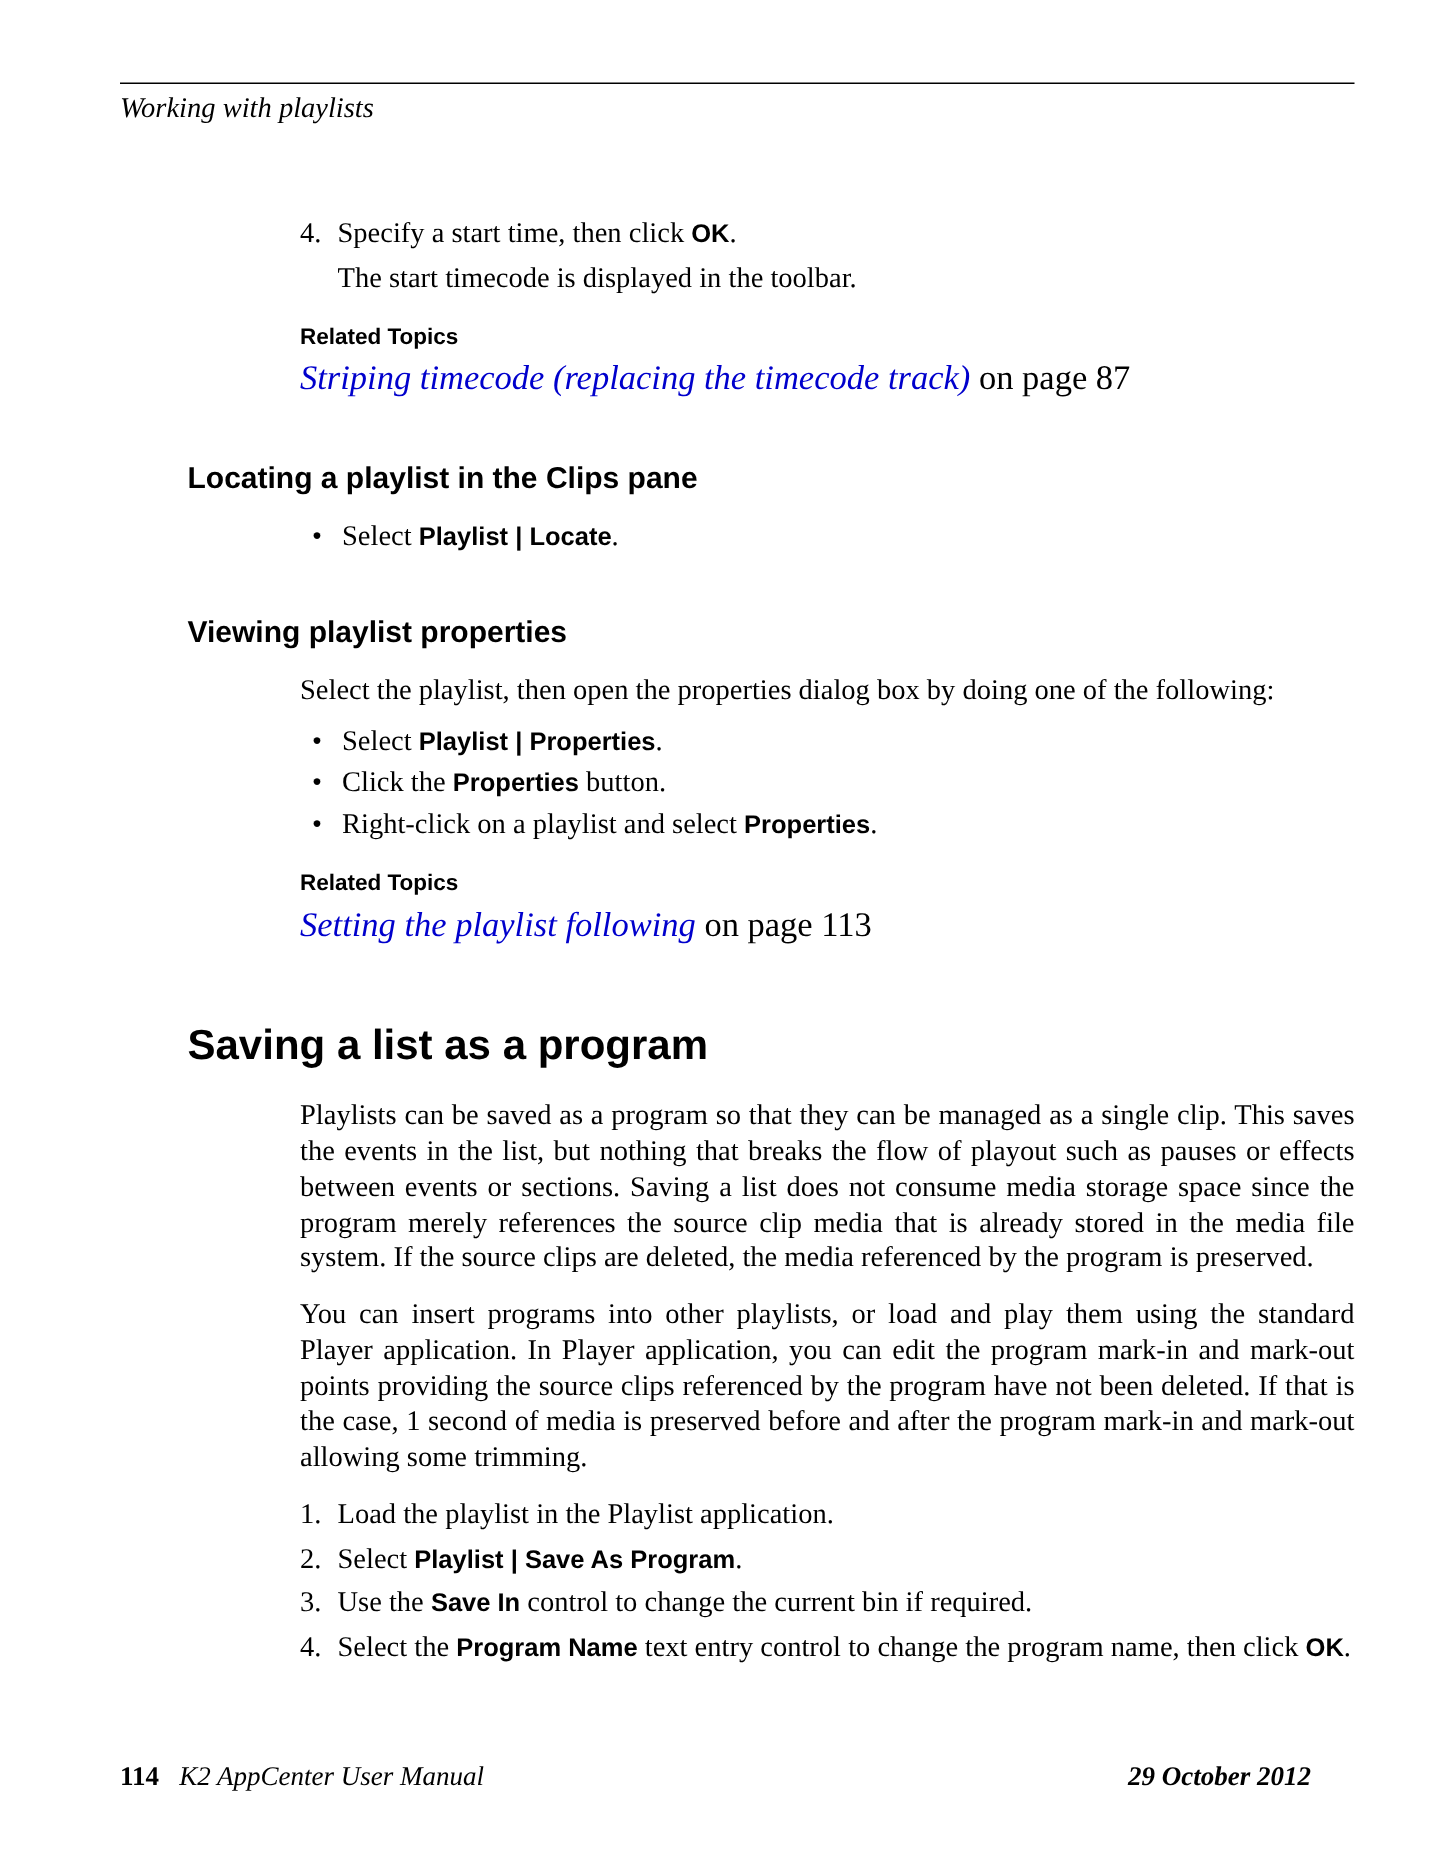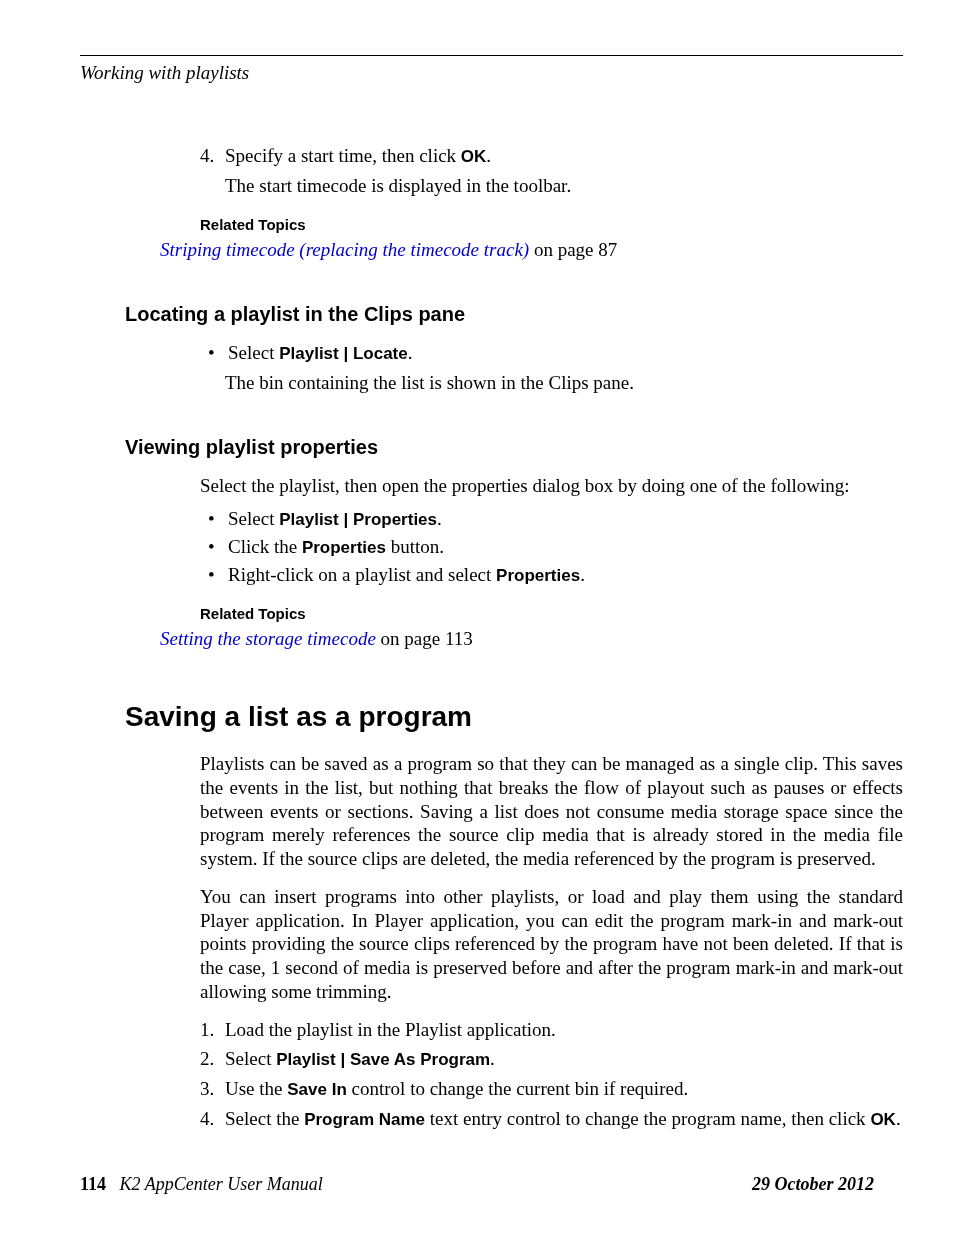--- a/index.html
+++ b/index.html
@@ -49,22 +49,22 @@
   .bullet-row .txt { flex: 1; }
   .related-heading {
     font-family: Arial, Helvetica, sans-serif;
     font-weight: bold;
     font-size: 15px;
     margin-left: 120px;
     margin-top: 18px;
     margin-bottom: 4px;
   }
   .related-link-row {
-    margin-left: 80px;
-    font-size: 19px;
+    margin-left: 120px;
+    font-size: 23px;
     margin-bottom: 2px;
   }
   .link {
     color: #0000cc;
     font-style: italic;
   }
   .h3 {
     font-family: Arial, Helvetica, sans-serif;
     font-weight: bold;
     font-size: 20px;
@@ -132,21 +132,20 @@
       <span class="link">Striping timecode (replacing the timecode track)</span><span> on page 87</span>
     </div>
 
     <div class="h3">Locating a playlist in the Clips pane</div>
     <div class="bullet-row">
       <div class="dot">•</div>
       <div class="txt">
         <span>Select </span><span class="ui-bold">Playlist | Locate</span><span>.</span>
       </div>
     </div>
-    <div class="sub-para">The bin containing the list is shown in the Clips pane.</div>
 
     <div class="h3">Viewing playlist properties</div>
     <div class="body-para" style="margin-bottom:10px;">Select the playlist, then open the properties dialog box by doing one of the following:</div>
 
     <div class="bullet-row">
       <div class="dot">•</div>
       <div class="txt">
         <span>Select </span><span class="ui-bold">Playlist | Properties</span><span>.</span>
       </div>
     </div>
@@ -158,21 +157,21 @@
     </div>
     <div class="bullet-row">
       <div class="dot">•</div>
       <div class="txt">
         <span>Right-click on a playlist and select </span><span class="ui-bold">Properties</span><span>.</span>
       </div>
     </div>
 
     <div class="related-heading">Related Topics</div>
     <div class="related-link-row">
-      <span class="link">Setting the storage timecode</span><span> on page 113</span>
+      <span class="link">Setting the playlist following</span><span> on page 113</span>
     </div>
 
     <div class="h2">Saving a list as a program</div>
     <div class="body-para">Playlists can be saved as a program so that they can be managed as a single clip. This saves the events in the list, but nothing that breaks the flow of playout such as pauses or effects between events or sections. Saving a list does not consume media storage space since the program merely references the source clip media that is already stored in the media file system. If the source clips are deleted, the media referenced by the program is preserved.</div>
     <div class="body-para">You can insert programs into other playlists, or load and play them using the standard Player application. In Player application, you can edit the program mark-in and mark-out points providing the source clips referenced by the program have not been deleted. If that is the case, 1 second of media is preserved before and after the program mark-in and mark-out allowing some trimming.</div>
 
     <div class="ol-num indent1">
       <div class="num">1.</div>
       <div class="txt">Load the playlist in the Playlist application.</div>
     </div>

